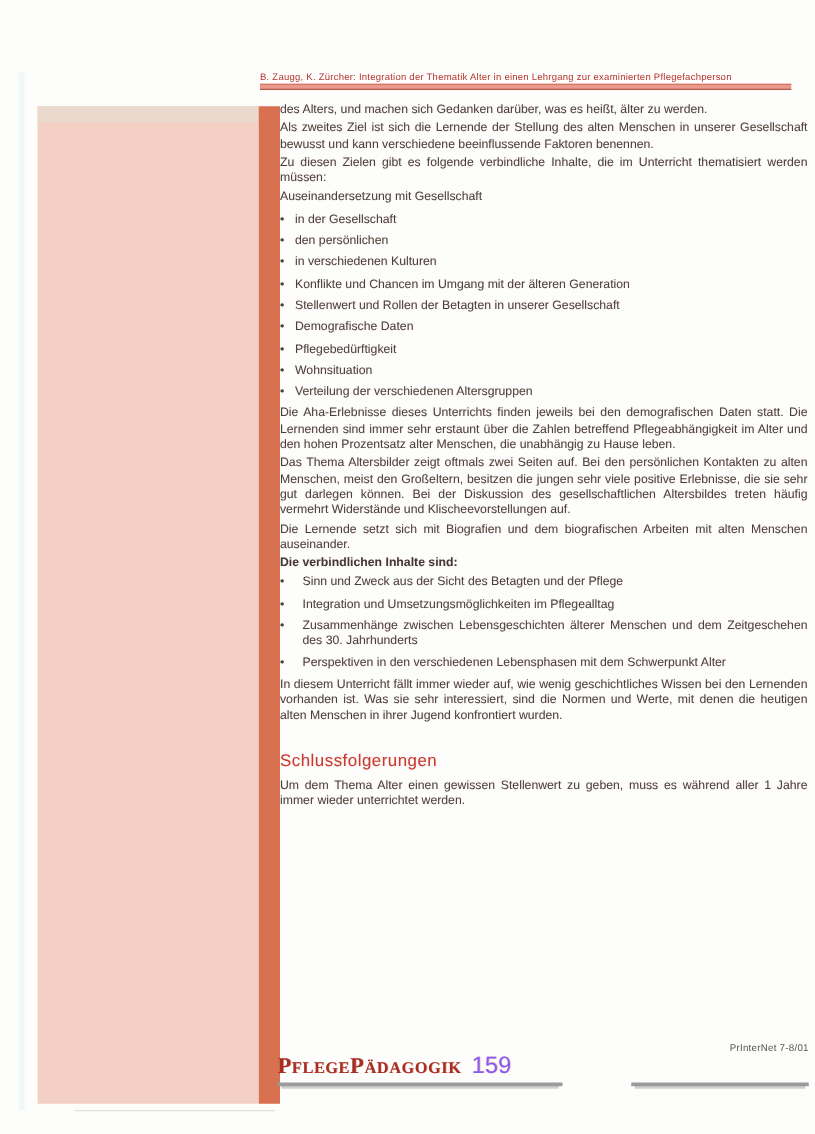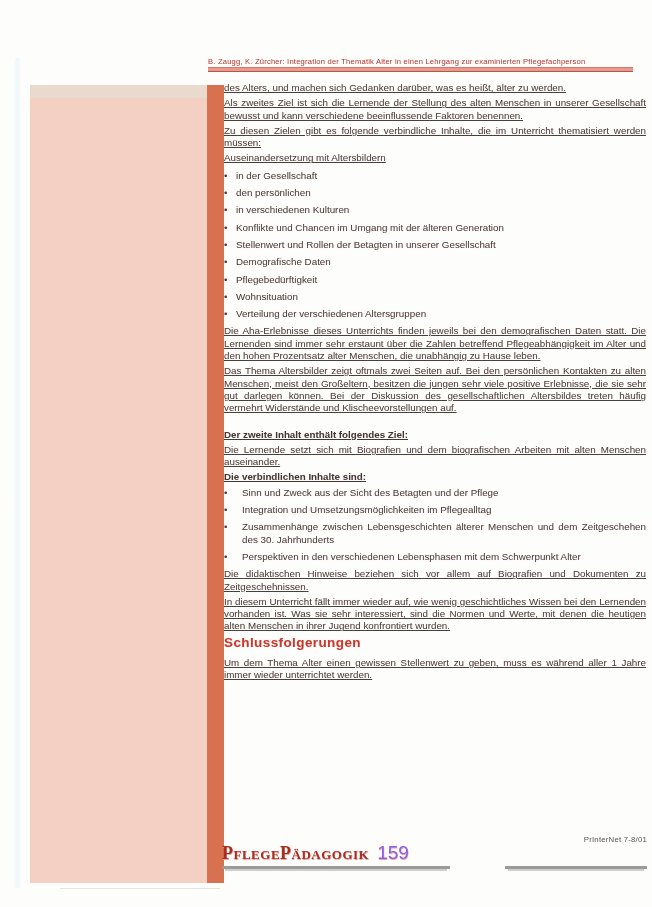--- a/index.html
+++ b/index.html
@@ -46,37 +46,37 @@
     border-top: 1px solid #d4776a;
     border-bottom: 1px solid #b05a4d;
   }
   
   .column {
     position: absolute; left: 224px; top: 82px; width: 422px;
     color: #47413d;
     font-size: 9.8px; line-height: 12.3px;
     text-shadow: 0 0 1px rgba(232, 150, 132, 0.35);
   }
-  .p { text-align: justify; margin-bottom: 3px; text-decoration: underline; }
+  .p { text-align: justify; margin-bottom: 3px; }
   .bold { font-weight: bold; color: #3f3935; }
   .gap-md { margin-top: 12px; }
   .gap-lg { margin-top: 14px; }
   .intro-line { margin-bottom: 5px; }
   .blist { list-style: none; }
   .blist li {
     display: flex; margin-bottom: 5px;
   }
   .blist .bullet {
     flex: 0 0 12px; color: #47413d;
   }
   .blist.wide .bullet { flex: 0 0 18px; }
   .blist .btext { flex: 1; text-align: justify; }
   .conclusion-heading {
-    margin-top: 4px; margin-bottom: 8px;
-    font-size: 13.5px; font-weight: bold; letter-spacing: 0.4px;
+    margin-top: 24px; margin-bottom: 8px;
+    font-size: 13.5px; font-weight: normal; letter-spacing: 0.4px;
     color: #c9382e;
     text-shadow: 0 0 1px rgba(235, 160, 145, 0.5);
   }
   
   .footer {
     position: absolute; left: 222px; top: 828px; width: 425px;
     display: flex; justify-content: space-between; align-items: flex-end;
   }
   .footer-left {
     display: flex; align-items: baseline; gap: 8px;
@@ -118,21 +118,21 @@
   <div class="runhead-text">B. Zaugg, K. Zürcher: Integration der Thematik Alter in einen Lehrgang zur examinierten Pflegefachperson</div>
   <div class="runhead-rule"></div>
 </div>
 
 <div class="column">
 
   <p class="p">des Alters, und machen sich Gedanken darüber, was es heißt, älter zu werden.</p>
   <p class="p">Als zweites Ziel ist sich die Lernende der Stellung des alten Menschen in unserer Gesellschaft bewusst und kann verschiedene beeinflussende Faktoren benennen.</p>
   <p class="p">Zu diesen Zielen gibt es folgende verbindliche Inhalte, die im Unterricht thematisiert werden müssen:</p>
 
-  <p class="p intro-line">Auseinandersetzung mit Altersbildern</p>
+  <p class="p intro-line">Auseinandersetzung mit Gesellschaft</p>
 
   <ul class="blist">
     <li>
         <span class="bullet">•</span>
         <span class="btext">in der Gesellschaft</span>
       </li>
     <li>
         <span class="bullet">•</span>
         <span class="btext">den persönlichen</span>
       </li>
@@ -162,21 +162,20 @@
       </li>
     <li>
         <span class="bullet">•</span>
         <span class="btext">Verteilung der verschiedenen Altersgruppen</span>
       </li>
   </ul>
 
   <p class="p">Die Aha-Erlebnisse dieses Unterrichts finden jeweils bei den demografischen Daten statt. Die Lernenden sind immer sehr erstaunt über die Zahlen betreffend Pflegeabhängigkeit im Alter und den hohen Prozentsatz alter Menschen, die unabhängig zu Hause leben.</p>
   <p class="p">Das Thema Altersbilder zeigt oftmals zwei Seiten auf. Bei den persönlichen Kontakten zu alten Menschen, meist den Großeltern, besitzen die jungen sehr viele positive Erlebnisse, die sie sehr gut darlegen können. Bei der Diskussion des gesellschaftlichen Altersbildes treten häufig vermehrt Widerstände und Klischeevorstellungen auf.</p>
 
-  <p class="p bold gap-lg">Der zweite Inhalt enthält folgendes Ziel:</p>
   <p class="p">Die Lernende setzt sich mit Biografien und dem biografischen Arbeiten mit alten Menschen auseinander.</p>
   <p class="p bold">Die verbindlichen Inhalte sind:</p>
 
   <ul class="blist wide">
     <li>
         <span class="bullet">•</span>
         <span class="btext">Sinn und Zweck aus der Sicht des Betagten und der Pflege</span>
       </li>
     <li>
         <span class="bullet">•</span>
@@ -185,21 +184,20 @@
     <li>
         <span class="bullet">•</span>
         <span class="btext">Zusammenhänge zwischen Lebensgeschichten älterer Menschen und dem Zeitgeschehen des 30. Jahrhunderts</span>
       </li>
     <li>
         <span class="bullet">•</span>
         <span class="btext">Perspektiven in den verschiedenen Lebensphasen mit dem Schwerpunkt Alter</span>
       </li>
   </ul>
 
-  <p class="p">Die didaktischen Hinweise beziehen sich vor allem auf Biografien und Dokumenten zu Zeitgeschehnissen.</p>
   <p class="p">In diesem Unterricht fällt immer wieder auf, wie wenig geschichtliches Wissen bei den Lernenden vorhanden ist. Was sie sehr interessiert, sind die Normen und Werte, mit denen die heutigen alten Menschen in ihrer Jugend konfrontiert wurden.</p>
 
   <h2 class="conclusion-heading">Schlussfolgerungen</h2>
   <p class="p">Um dem Thema Alter einen gewissen Stellenwert zu geben, muss es während aller 1 Jahre immer wieder unterrichtet werden.</p>
 
 </div>
 
 <div class="footer">
   <div class="footer-left">
     <span class="journal-name">PflegePädagogik</span>

